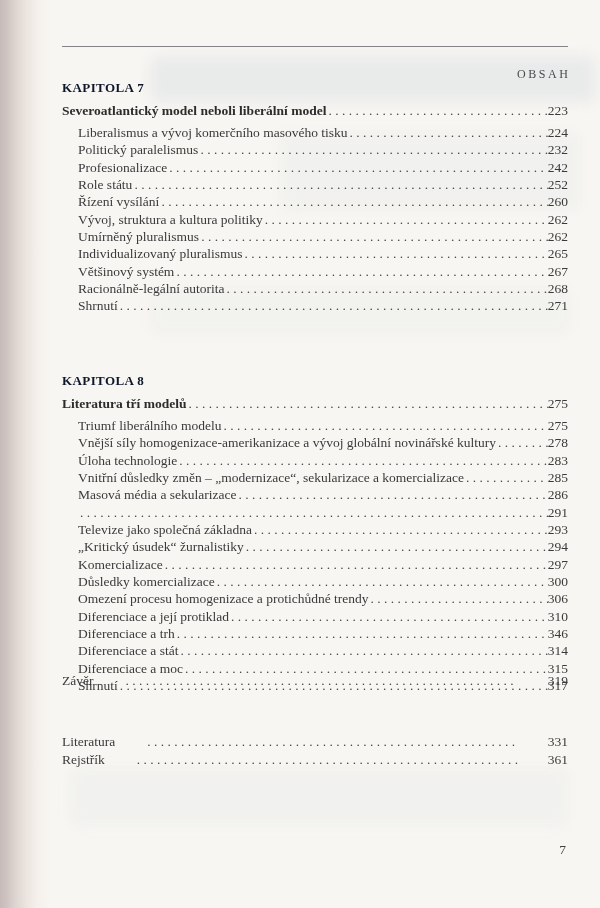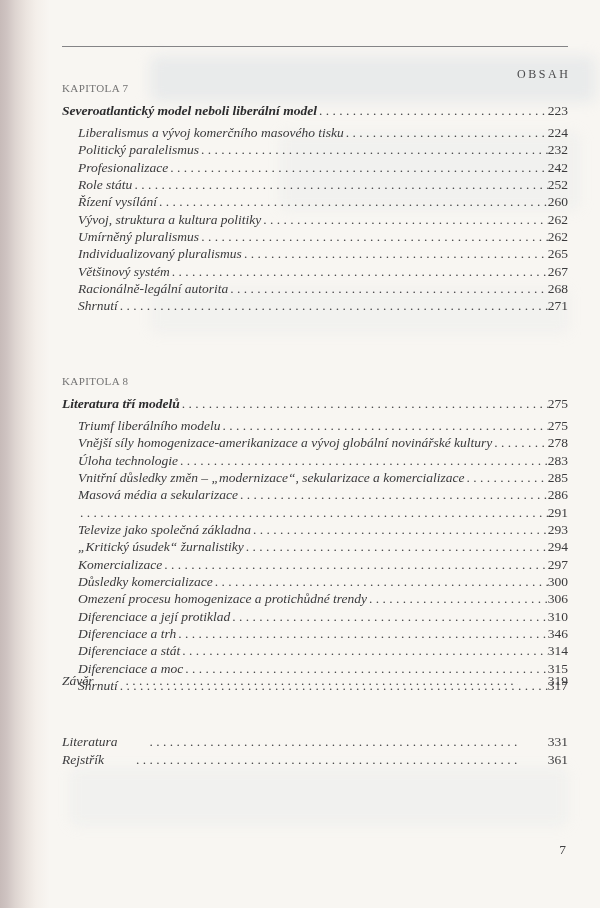--- a/index.html
+++ b/index.html
@@ -33,31 +33,31 @@
   }
 
   .toc{position:absolute;left:62px;right:32px;top:0;bottom:0;}
   .sec{position:absolute;left:0;right:0;}
   .sec.s7{top:80px;}
   .sec.s8{top:336px;margin-top:37px;}
   .sec.s9{top:672px;}
   .backmatter{position:absolute;left:0;right:0;top:733px;}
 
   .chapter-label{
-    font-weight:400;color:#737373;font-size:11px;letter-spacing:0.4px;
+    font-weight:700;color:#0f172a;font-size:13px;letter-spacing:0.4px;
     line-height:16px;margin-bottom:6px;
   }
   .row{
     display:flex;align-items:baseline;line-height:17.35px;font-size:13.5px;
   }
   .row.bold-row{line-height:18px;margin-bottom:4px;}
   .row.bold-row .row-title{font-weight:700;color:#2c2c2e;font-size:13.5px;}
   .row.tall{line-height:18.2px;gap:30px;}
   .entries{padding-left:16px;}
-  .row-title{white-space:nowrap;font-style:italic;}
+  .row-title{white-space:nowrap;}
   .leader{
     flex:1;min-width:4px;overflow:hidden;white-space:nowrap;
     color:#48484a;padding:0 2px;
   }
   .page-num{white-space:nowrap;}
   .folio{
     position:absolute;top:842px;right:34px;font-size:13.5px;color:#3f3f41;
   }
 </style>
 </head>

